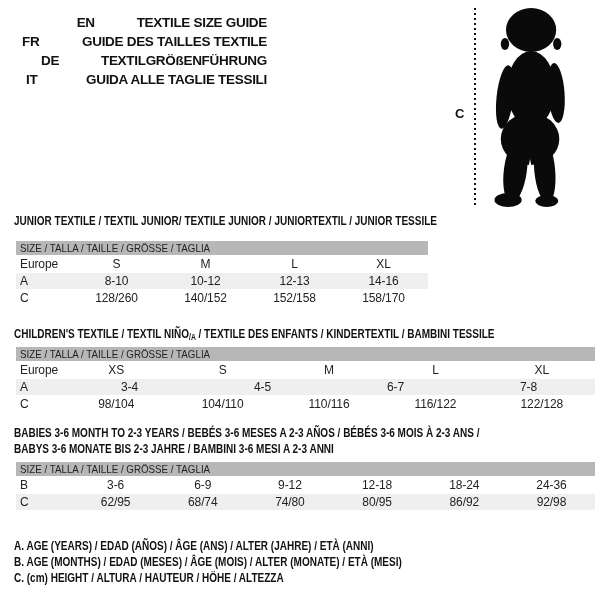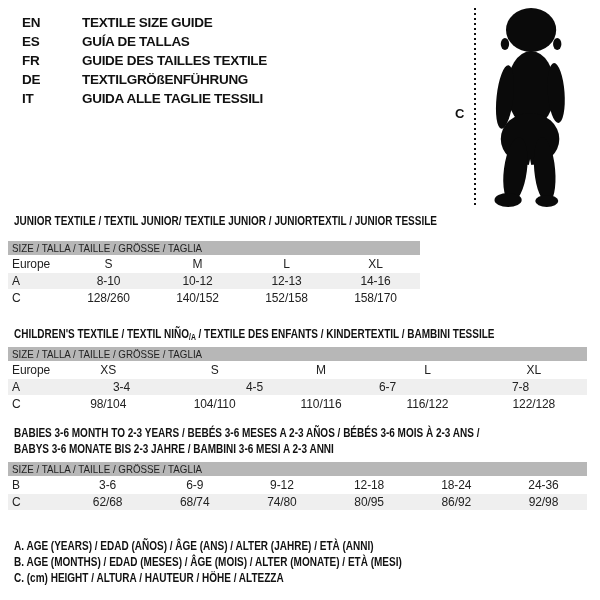--- a/index.html
+++ b/index.html
@@ -6,21 +6,21 @@
   body {
     width:600px; height:600px; background:#ffffff;
     font-family:"Liberation Sans", sans-serif;
     color:#1d1d1d; position:relative; overflow:hidden;
     -webkit-font-smoothing:antialiased;
   }
   .abs { position:absolute; }
 
   
   .lang { left:22px; top:13px; }
-  .lang-row { display:flex; font-weight:bold; font-size:13.5px; line-height:19px; letter-spacing:-0.3px; color:#111; }
+  .lang-row { display:flex; font-weight:bold; font-size:13.5px; line-height:19px; letter-spacing:-0.3px; color:#111;justify-content:flex-end; }
   .lang-code { width:37px; flex:0 0 37px; }
   .lang-label { white-space:nowrap;margin-left:23px; }
 
   
   .figure { left:450px; top:4px; width:130px; height:206px; }
   .measure-line {
     position:absolute; left:24px; top:4px; width:2px; height:200px;
     background:repeating-linear-gradient(to bottom, #111 0 2.2px, transparent 2.2px 5px);
   }
   .measure-label { position:absolute; left:5px; top:102px; font-weight:bold; font-size:13px; color:#111; }
@@ -31,21 +31,21 @@
     left:14px; font-weight:bold; font-size:12.5px; line-height:14px;
     white-space:nowrap; transform:scaleX(0.8); transform-origin:left top; color:#111;
   }
   .title-junior { top:214px; }
   .title-children { top:327px; }
   .title-babies { top:426px; line-height:15.5px; }
   .title-line { display:block; }
   .sub { font-size:8.5px; vertical-align:-2px; }
 
   
-  .size-table { left:8px; }
+  .size-table { left:16px; }
   .table-junior { top:241px; width:412px; }
   .table-children { top:347px; width:579px; }
   .table-babies { top:462px; width:579px; }
   .size-bar {
     height:14px; line-height:14px; background:#b7b7b7; color:#222;
     font-size:11.5px; padding-left:4px; box-sizing:border-box; margin-bottom:1px;
     overflow:hidden; white-space:nowrap;
   }
   .size-bar .bar-text { display:inline-block; transform:scaleX(0.85); transform-origin:left center; }
   .trow { display:flex; height:16px; line-height:16px; font-size:12px; letter-spacing:-0.1px; margin-bottom:1px; color:#222; }
@@ -61,24 +61,20 @@
     white-space:nowrap; transform:scaleX(0.8); transform-origin:left top; color:#111; }
   .legend-line { display:block; }
 </style>
 </head>
 <body>
 
 <div class="abs lang">
   <div class="lang-row">
     <span class="lang-code">EN</span>
     <span class="lang-label">TEXTILE SIZE GUIDE</span>
-  </div>
-  <div class="lang-row">
-    <span class="lang-code">ES</span>
-    <span class="lang-label">GUÍA DE TALLAS</span>
   </div>
   <div class="lang-row">
     <span class="lang-code">FR</span>
     <span class="lang-label">GUIDE DES TAILLES TEXTILE</span>
   </div>
   <div class="lang-row">
     <span class="lang-code">DE</span>
     <span class="lang-label">TEXTILGRÖßENFÜHRUNG</span>
   </div>
   <div class="lang-row">
@@ -180,21 +176,21 @@
     <div class="lbl">B</div>
     <div class="cell">3-6</div>
     <div class="cell">6-9</div>
     <div class="cell">9-12</div>
     <div class="cell">12-18</div>
     <div class="cell">18-24</div>
     <div class="cell">24-36</div>
   </div>
   <div class="trow alt">
     <div class="lbl">C</div>
-    <div class="cell">62/68</div>
+    <div class="cell">62/95</div>
     <div class="cell">68/74</div>
     <div class="cell">74/80</div>
     <div class="cell">80/95</div>
     <div class="cell">86/92</div>
     <div class="cell">92/98</div>
   </div>
 </div>
 
 <div class="abs legend">
   <span class="legend-line">A. AGE (YEARS) / EDAD (AÑOS) / ÂGE (ANS) / ALTER (JAHRE) / ETÀ (ANNI)</span>

